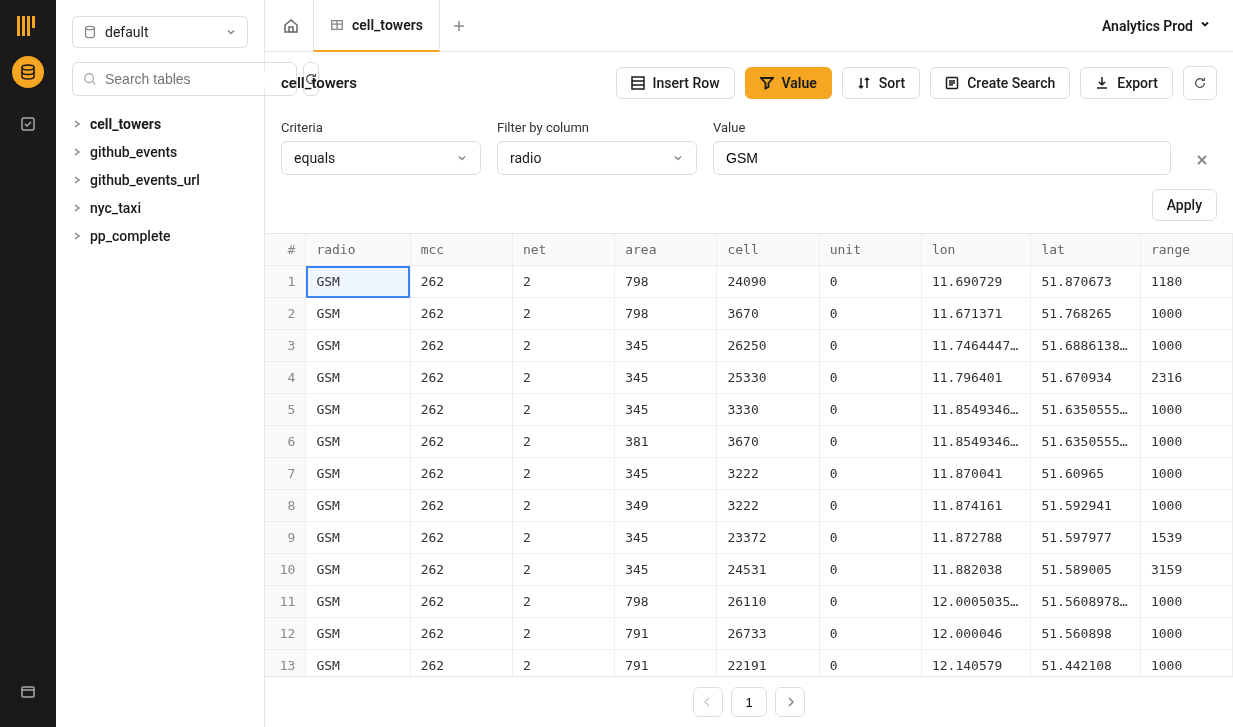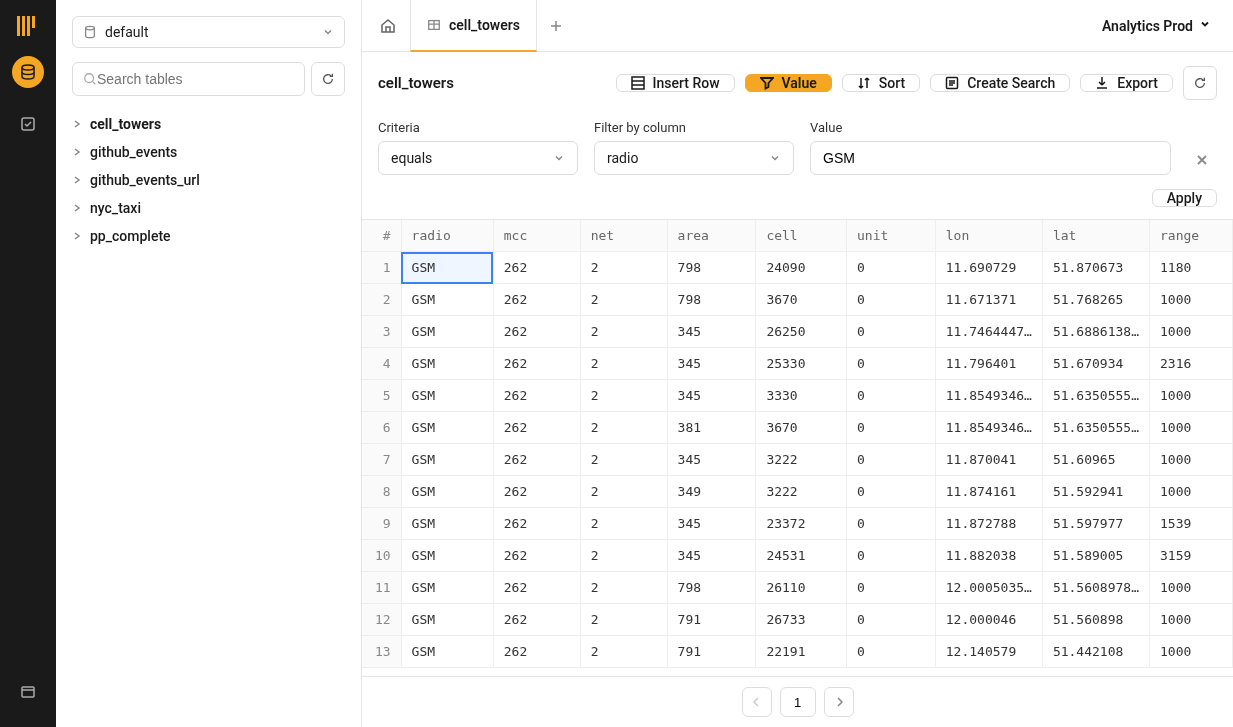--- a/index.html
+++ b/index.html
@@ -43,21 +43,21 @@
     background: #f5a623;
     color: #1a1a1a;
   }
   .rail-bottom {
     margin-top: auto;
     margin-bottom: 20px;
   }
   
   
   .sidebar {
-    width: 306px;
+    width: 209px;
     border-right: 1px solid #e5e5e5;
     display: flex;
     flex-direction: column;
   }
   .schema-select {
     margin: 16px 16px 8px;
     border: 1px solid #ddd;
     border-radius: 6px;
     padding: 7px 10px;
     display: flex;
@@ -71,20 +71,21 @@
     display: flex;
     gap: 6px;
   }
   .search-box {
     flex: 1;
     border: 1px solid #ddd;
     border-radius: 6px;
     padding: 7px 10px;
     display: flex;
     align-items: center;
+    gap: 8px;
     color: #888;
   }
   .search-box input {
     border: none;
     outline: none;
     flex: 1;
     font-size: 14px;
     color: #333;
   }
   .icon-btn {
@@ -163,21 +164,21 @@
     display:flex;align-items:center;
     padding: 14px 16px;
     gap: 10px;
   }
   .toolbar-title { font-weight:600; font-size: 15px; }
   .spacer { flex:1; }
   .btn {
     display:flex;align-items:center;gap:8px;
     border: 1px solid #ddd;
     border-radius: 6px;
-    padding: 0 14px;
+    padding: 7px 14px;
     background:#fff;
     cursor:pointer;
     font-weight:500;
     font-size: 14px;
   }
   .btn.primary {
     background: #f5a623;
     border-color: #f5a623;
     color: #1a1a1a;
     font-weight: 600;

